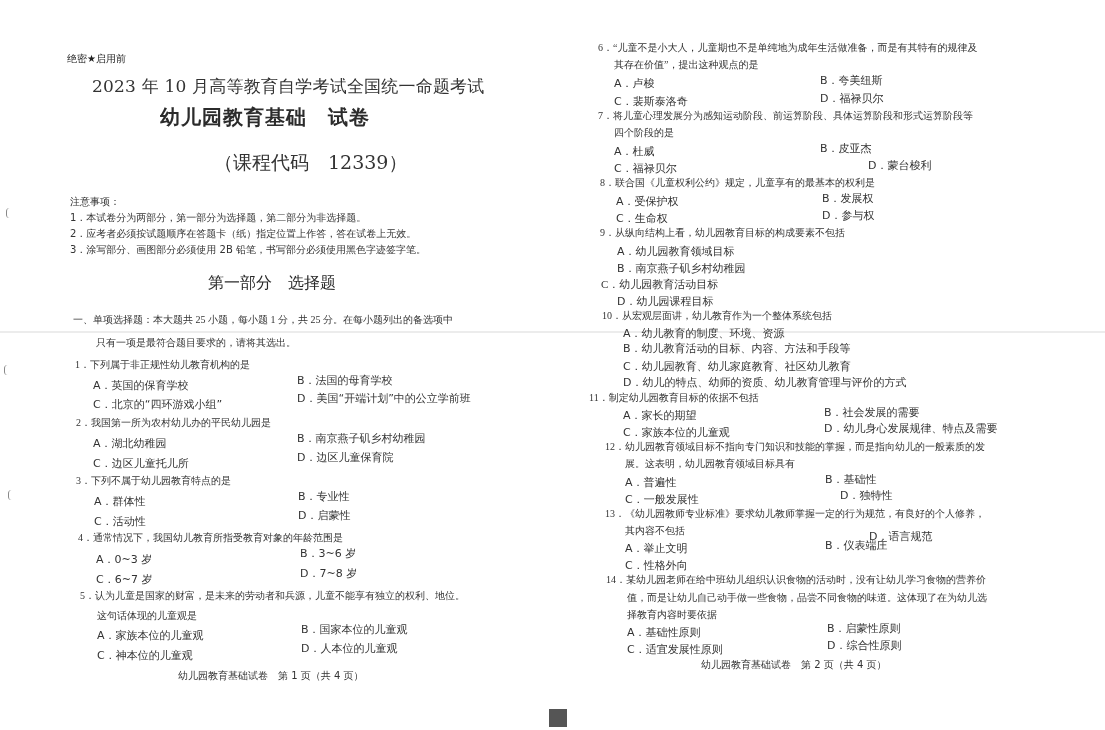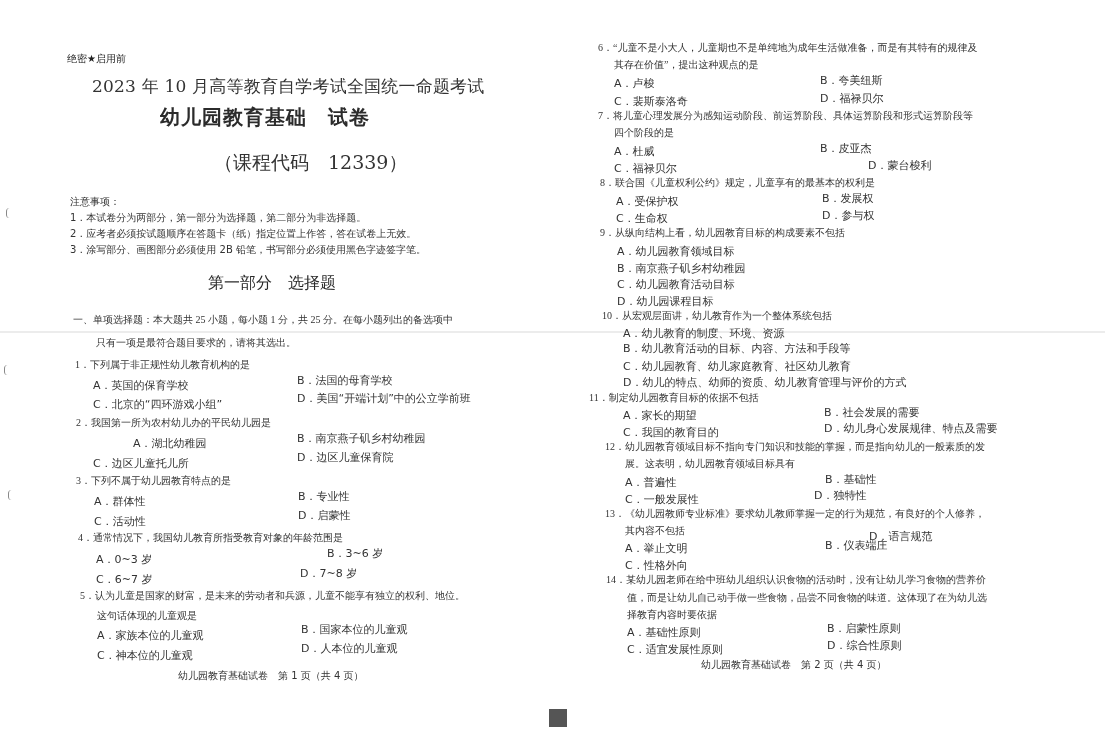--- a/index.html
+++ b/index.html
@@ -47,34 +47,34 @@
   <div class="abs q" style="left:73px;top:313px;">一、单项选择题：本大题共 25 小题，每小题 1 分，共 25 分。在每小题列出的备选项中</div>
   <div class="abs q" style="left:96px;top:336px;">只有一项是最符合题目要求的，请将其选出。</div>
 
   <div class="abs q" style="left:75px;top:358px;">1．下列属于非正规性幼儿教育机构的是</div>
   <div class="abs opt" style="left:93px;top:378px;">A．英国的保育学校</div>
   <div class="abs opt" style="left:297px;top:373px;">B．法国的母育学校</div>
   <div class="abs opt" style="left:93px;top:397px;">C．北京的“四环游戏小组”</div>
   <div class="abs opt" style="left:297px;top:391px;">D．美国“开端计划”中的公立学前班</div>
 
   <div class="abs q" style="left:76px;top:416px;">2．我国第一所为农村幼儿办的平民幼儿园是</div>
-  <div class="abs opt" style="left:93px;top:436px;margin-left:40px;">A．湖北幼稚园</div>
+  <div class="abs opt" style="left:93px;top:436px;">A．湖北幼稚园</div>
   <div class="abs opt" style="left:297px;top:431px;">B．南京燕子矶乡村幼稚园</div>
   <div class="abs opt" style="left:93px;top:456px;">C．边区儿童托儿所</div>
   <div class="abs opt" style="left:297px;top:450px;">D．边区儿童保育院</div>
 
   <div class="abs q" style="left:76px;top:474px;">3．下列不属于幼儿园教育特点的是</div>
   <div class="abs opt" style="left:94px;top:494px;">A．群体性</div>
   <div class="abs opt" style="left:298px;top:489px;">B．专业性</div>
   <div class="abs opt" style="left:94px;top:514px;">C．活动性</div>
   <div class="abs opt" style="left:298px;top:508px;">D．启蒙性</div>
 
   <div class="abs q" style="left:78px;top:531px;">4．通常情况下，我国幼儿教育所指受教育对象的年龄范围是</div>
   <div class="abs opt" style="left:96px;top:552px;">A．0~3 岁</div>
-  <div class="abs opt" style="left:300px;top:546px;margin-left:27px;">B．3~6 岁</div>
+  <div class="abs opt" style="left:300px;top:546px;">B．3~6 岁</div>
   <div class="abs opt" style="left:96px;top:572px;">C．6~7 岁</div>
   <div class="abs opt" style="left:300px;top:566px;">D．7~8 岁</div>
 
   <div class="abs q" style="left:80px;top:589px;">5．认为儿童是国家的财富，是未来的劳动者和兵源，儿童不能享有独立的权利、地位。</div>
   <div class="abs q" style="left:97px;top:609px;">这句话体现的儿童观是</div>
   <div class="abs opt" style="left:97px;top:628px;">A．家族本位的儿童观</div>
   <div class="abs opt" style="left:301px;top:622px;">B．国家本位的儿童观</div>
   <div class="abs opt" style="left:97px;top:648px;">C．神本位的儿童观</div>
   <div class="abs opt" style="left:301px;top:641px;">D．人本位的儿童观</div>
 
@@ -99,41 +99,41 @@
 
   <div class="abs q" style="left:40px;top:176px;">8．联合国《儿童权利公约》规定，儿童享有的最基本的权利是</div>
   <div class="abs opt" style="left:56px;top:194px;">A．受保护权</div>
   <div class="abs opt" style="left:262px;top:191px;">B．发展权</div>
   <div class="abs opt" style="left:56px;top:211px;">C．生命权</div>
   <div class="abs opt" style="left:262px;top:208px;">D．参与权</div>
 
   <div class="abs q" style="left:40px;top:226px;">9．从纵向结构上看，幼儿园教育目标的构成要素不包括</div>
   <div class="abs opt" style="left:57px;top:244px;">A．幼儿园教育领域目标</div>
   <div class="abs opt" style="left:57px;top:261px;">B．南京燕子矶乡村幼稚园</div>
-  <div class="abs opt" style="left:57px;top:277px;">C．幼儿园教育活动目标</div>
+  <div class="abs opt" style="left:41px;top:277px;font-family:Liberation Serif, serif;">C．幼儿园教育活动目标</div>
   <div class="abs opt" style="left:57px;top:294px;">D．幼儿园课程目标</div>
 
   <div class="abs q" style="left:42px;top:309px;">10．从宏观层面讲，幼儿教育作为一个整体系统包括</div>
   <div class="abs opt" style="left:63px;top:326px;">A．幼儿教育的制度、环境、资源</div>
   <div class="abs opt" style="left:63px;top:341px;">B．幼儿教育活动的目标、内容、方法和手段等</div>
   <div class="abs opt" style="left:63px;top:359px;">C．幼儿园教育、幼儿家庭教育、社区幼儿教育</div>
   <div class="abs opt" style="left:63px;top:375px;">D．幼儿的特点、幼师的资质、幼儿教育管理与评价的方式</div>
 
   <div class="abs q" style="left:29px;top:391px;">11．制定幼儿园教育目标的依据不包括</div>
   <div class="abs opt" style="left:63px;top:408px;">A．家长的期望</div>
   <div class="abs opt" style="left:264px;top:405px;">B．社会发展的需要</div>
-  <div class="abs opt" style="left:63px;top:425px;">C．我国的教育目的</div>
+  <div class="abs opt" style="left:63px;top:425px;">C．家族本位的儿童观</div>
   <div class="abs opt" style="left:264px;top:421px;">D．幼儿身心发展规律、特点及需要</div>
 
   <div class="abs q" style="left:45px;top:440px;">12．幼儿园教育领域目标不指向专门知识和技能的掌握，而是指向幼儿的一般素质的发</div>
   <div class="abs q" style="left:65px;top:457px;">展。这表明，幼儿园教育领域目标具有</div>
   <div class="abs opt" style="left:65px;top:475px;">A．普遍性</div>
   <div class="abs opt" style="left:265px;top:472px;">B．基础性</div>
   <div class="abs opt" style="left:65px;top:492px;">C．一般发展性</div>
-  <div class="abs opt" style="left:254px;top:488px;">D．独特性</div>
+  <div class="abs opt" style="left:280px;top:488px;">D．独特性</div>
 
   <div class="abs q" style="left:45px;top:507px;">13．《幼儿园教师专业标准》要求幼儿教师掌握一定的行为规范，有良好的个人修养，</div>
   <div class="abs q" style="left:65px;top:524px;">其内容不包括</div>
   <div class="abs opt" style="left:65px;top:541px;">A．举止文明</div>
   <div class="abs opt" style="left:265px;top:538px;">B．仪表端庄</div>
   <div class="abs opt" style="left:65px;top:558px;">C．性格外向</div>
   <div class="abs opt" style="left:265px;top:529px;margin-left:44px;">D．语言规范</div>
 
   <div class="abs q" style="left:46px;top:573px;">14．某幼儿园老师在给中班幼儿组织认识食物的活动时，没有让幼儿学习食物的营养价</div>
   <div class="abs q" style="left:67px;top:591px;">值，而是让幼儿自己动手做一些食物，品尝不同食物的味道。这体现了在为幼儿选</div>

